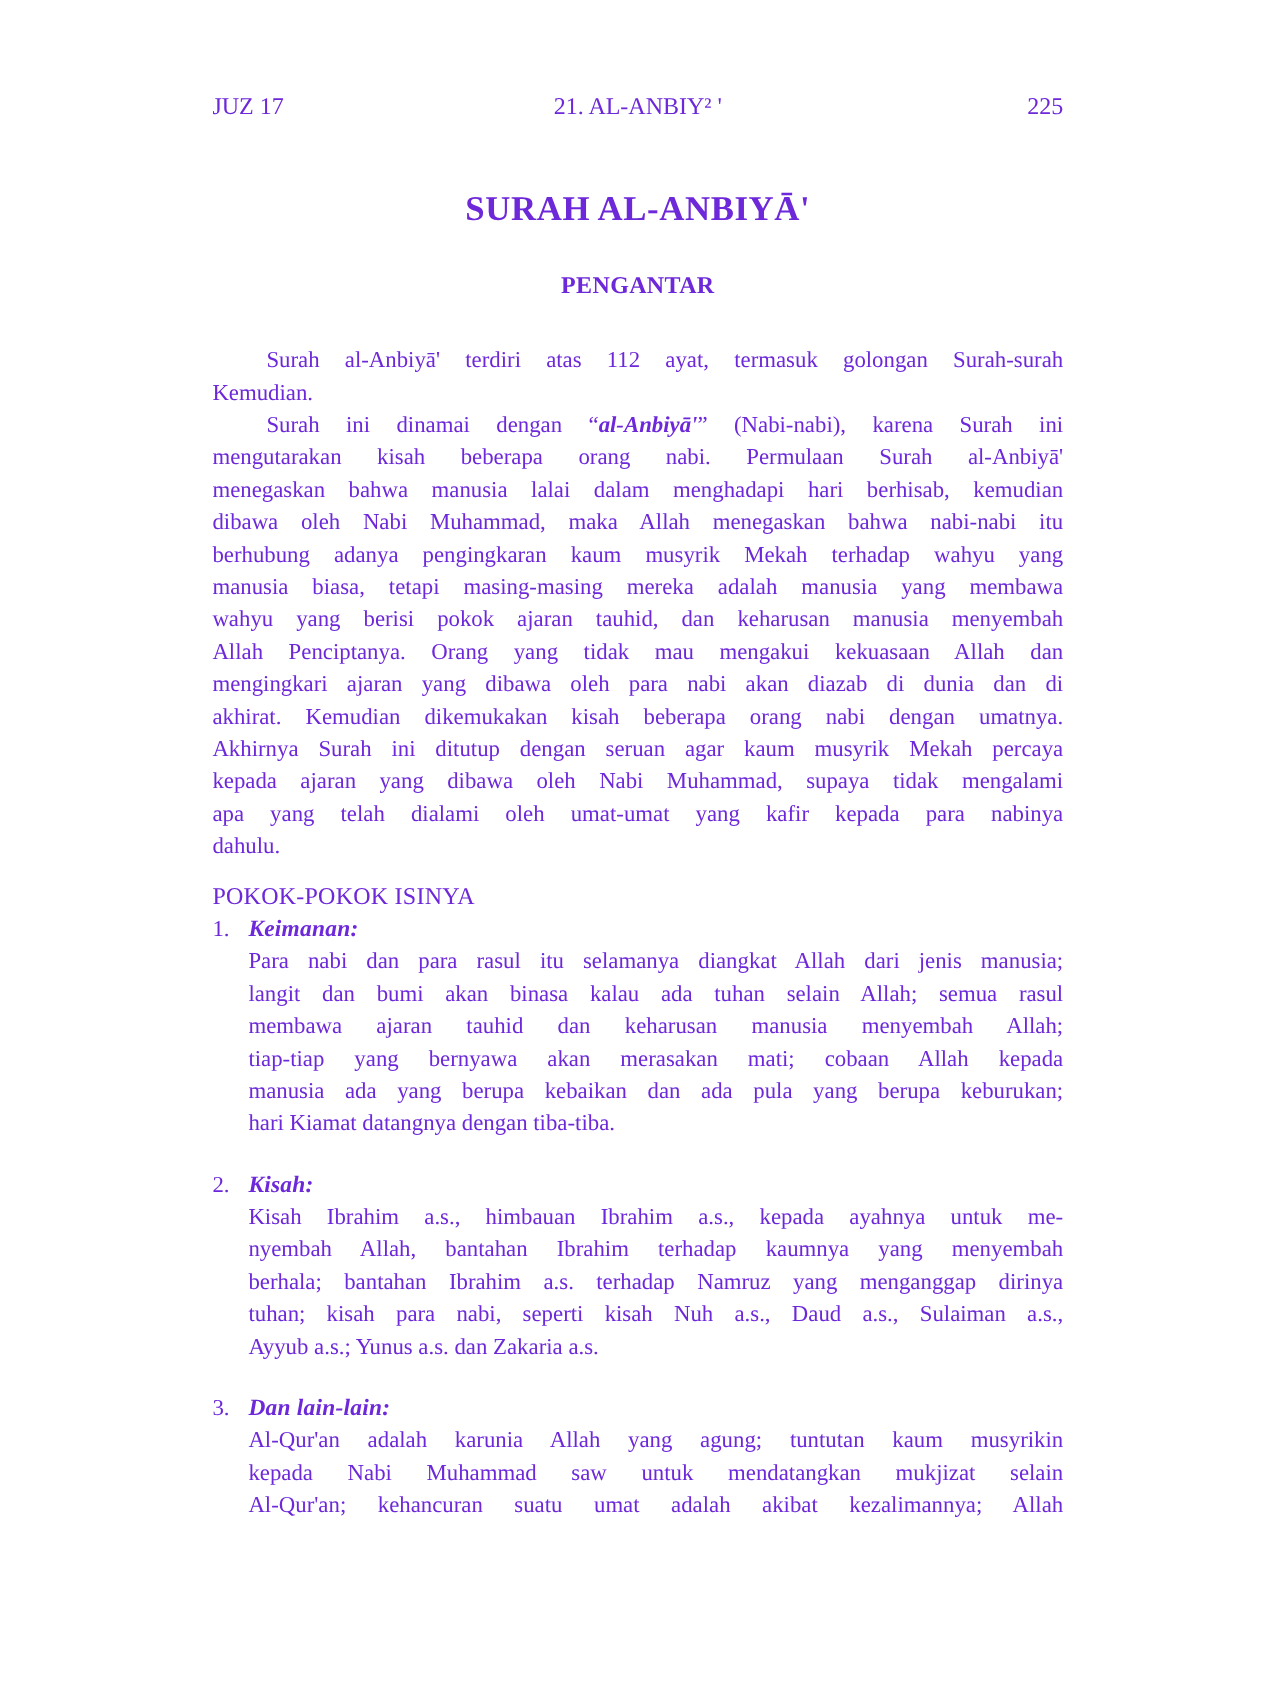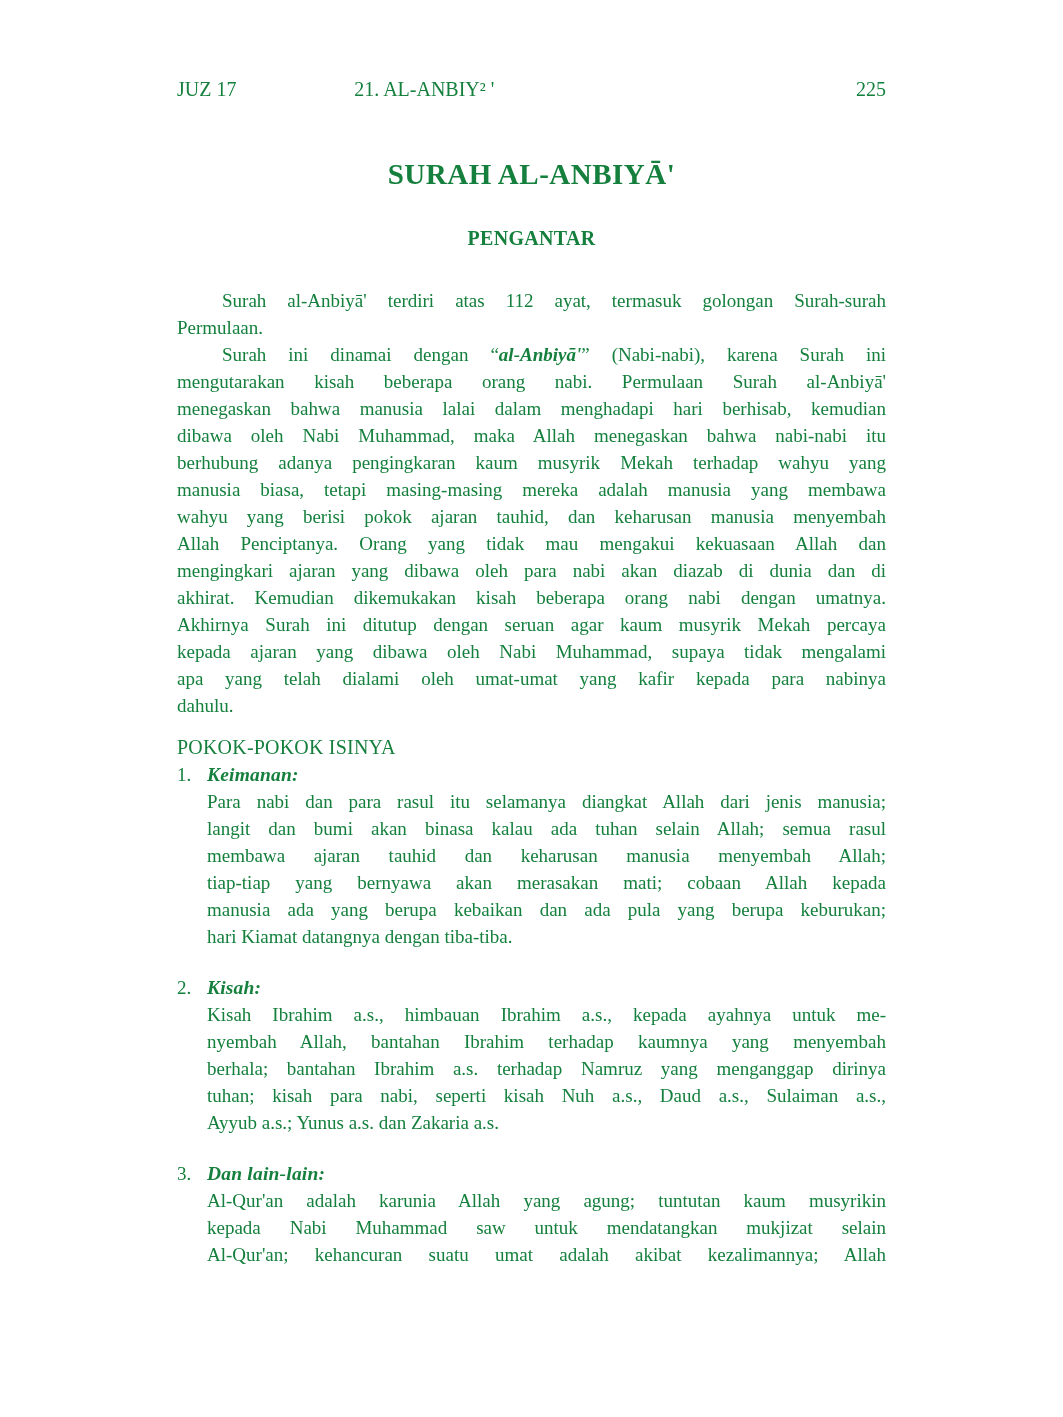--- a/index.html
+++ b/index.html
@@ -3,39 +3,39 @@
 <meta charset="utf-8">
 <style>
   * { margin: 0; padding: 0; box-sizing: border-box; }
   html, body { background: #e8e8e8; }
   .page {
     position: relative;
     width: 1063px;
     height: 1417px;
     background: #ffffff;
     font-family: "Liberation Serif", "DejaVu Serif", serif;
-    color: #15803d;
+    color: #6d28d9;
     overflow: hidden;
     padding-left: 41px;
   }
   .content {
     position: absolute;
     left: 177px;
     top: 0;
     width: 709px;
   }
   .running-header {
     margin-top: 76px;
     display: flex;
     align-items: baseline;
     font-size: 20px;
     line-height: 27px;
   }
   .running-header .hleft  { flex: 1; text-align: left; }
-  .running-header .hmid   { flex: 2; text-align: left; }
+  .running-header .hmid   { flex: 2; text-align: center; }
   .running-header .hright { flex: 1; text-align: right; }
 
   .doc-title {
     margin-top: 54px;
     text-align: center;
     font-size: 29px;
     font-weight: bold;
     line-height: 34px;
     letter-spacing: 0.5px;
   }
@@ -98,21 +98,21 @@
       <span class="hmid">21. AL-ANBIY² '</span>
       <span class="hright">225</span>
     </div>
 
     <div class="doc-title">SURAH AL-ANBIYĀ'</div>
     <div class="doc-subtitle">PENGANTAR</div>
 
     <div class="body-text intro">
       <div class="indent-first">
           <div class="tline">Surah al-Anbiyā' terdiri atas 112 ayat, termasuk golongan Surah-surah</div>
-          <div class="tline last-left">Permulaan.</div>
+          <div class="tline last-left">Kemudian.</div>
         </div>
 
       <div>
         <div class="tline fline"><span>Surah ini dinamai dengan “</span><span class="em-term">al-Anbiyā'</span><span>” (Nabi-nabi), karena Surah ini</span></div>
         <div>
             <div class="tline">mengutarakan kisah beberapa orang nabi. Permulaan Surah al-Anbiyā'</div>
             <div class="tline">menegaskan bahwa manusia lalai dalam menghadapi hari berhisab, kemudian</div>
             <div class="tline">dibawa oleh Nabi Muhammad, maka Allah menegaskan bahwa nabi-nabi itu</div>
             <div class="tline">berhubung adanya pengingkaran kaum musyrik Mekah terhadap wahyu yang</div>
             <div class="tline">manusia biasa, tetapi masing-masing mereka adalah manusia yang membawa</div>

